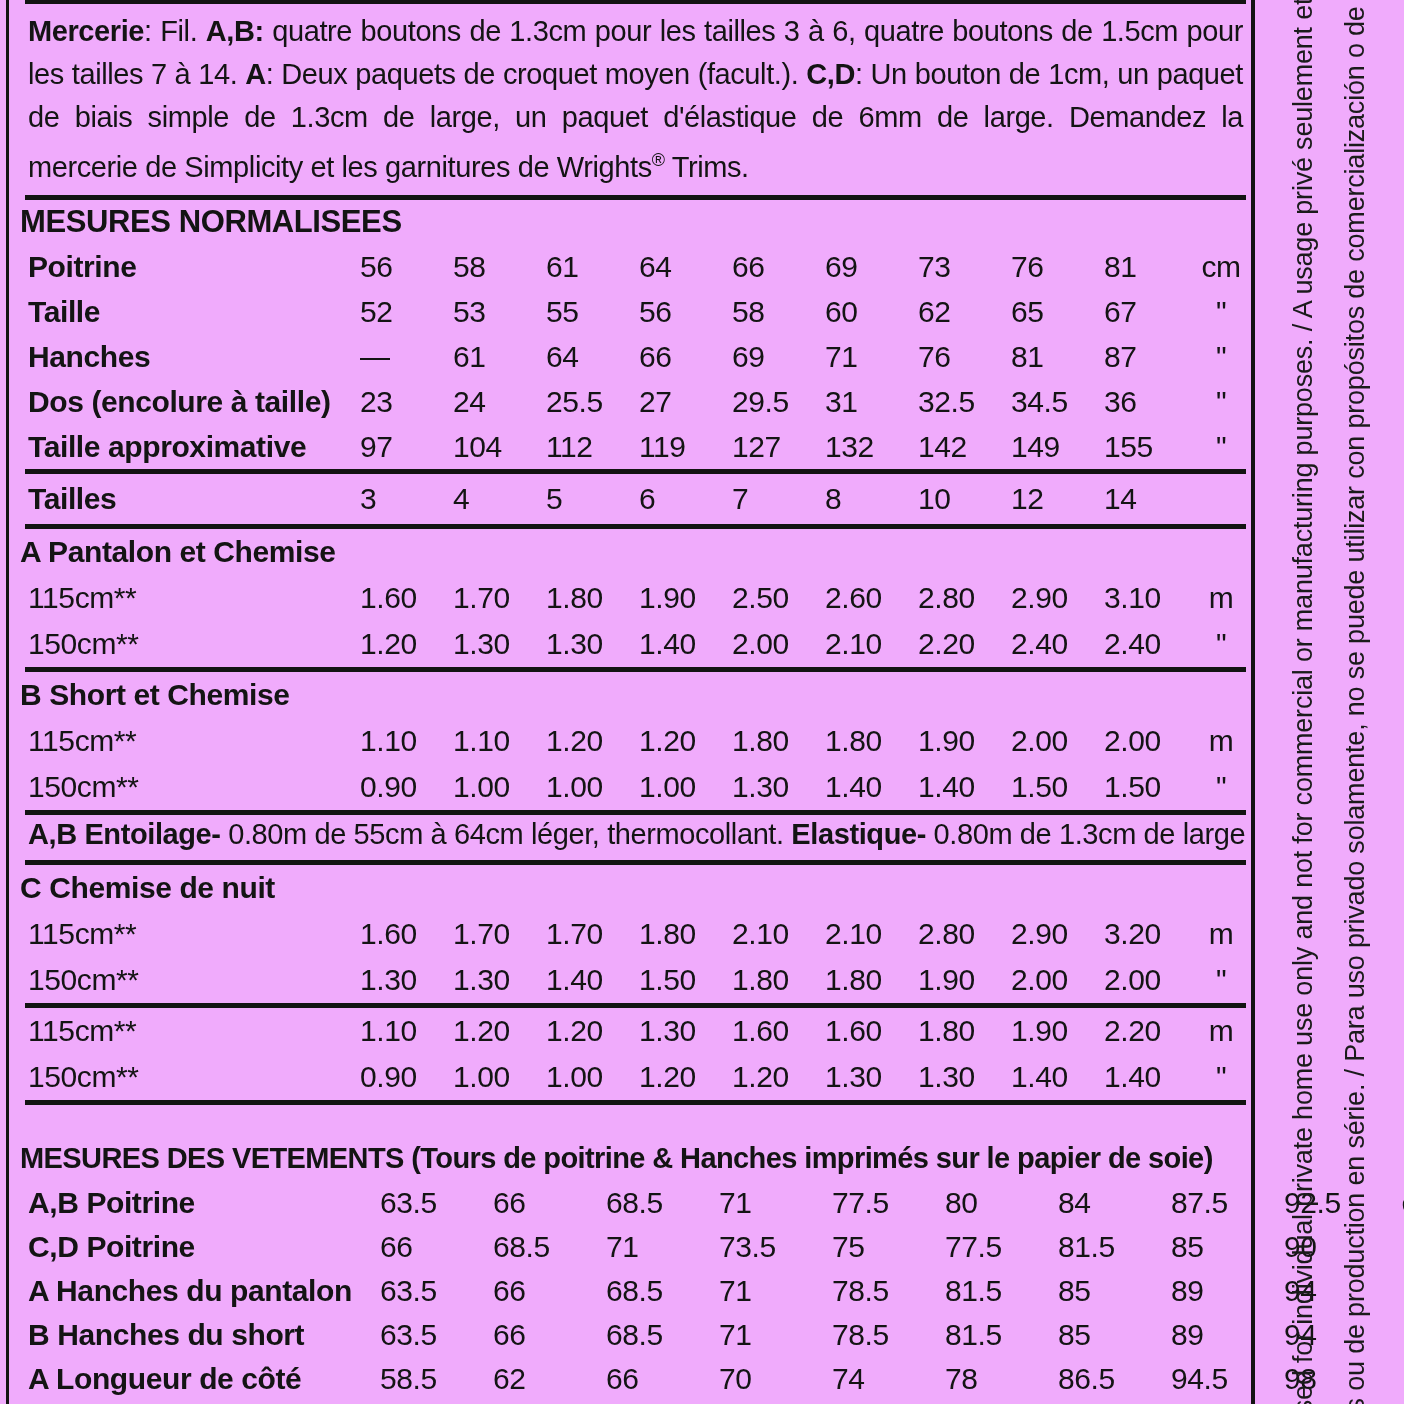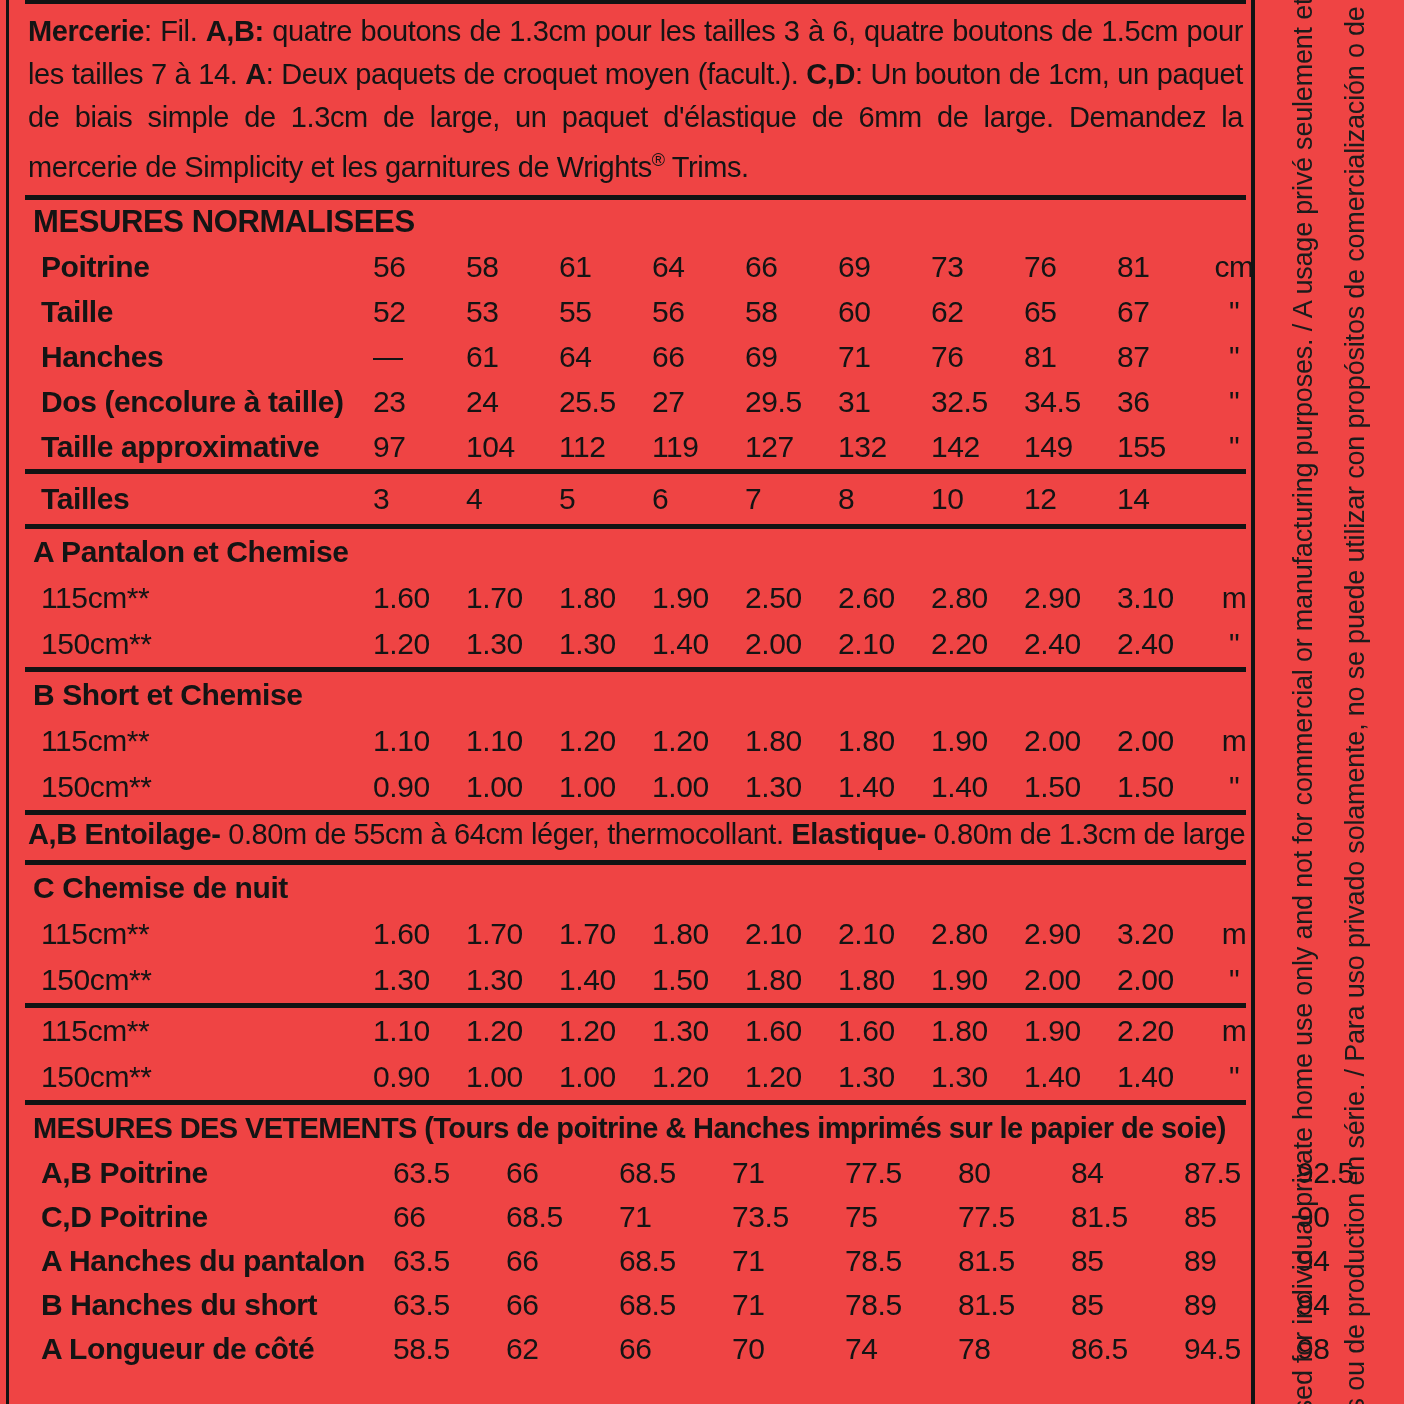--- a/index.html
+++ b/index.html
@@ -2,45 +2,45 @@
 <html><head>
 <meta charset="utf-8">
 <style>
   html,body{margin:0;padding:0;}
   body{
     width:1404px;height:1404px;overflow:hidden;
     background:#ffffff;
     font-family:"Liberation Sans",sans-serif;
     color:#141414;
   }
-  .sheet{position:relative;width:1404px;height:1404px;background:#ef4444;}
+  .sheet{position:relative;width:1404px;height:1404px;background:#f0abfc;}
   .topline{position:absolute;top:0;left:25px;width:1221px;height:4px;background:#131313;}
   .left-border{position:absolute;left:6px;top:0;width:3px;height:1404px;background:#131313;}
   .right-border{position:absolute;left:1251px;top:0;width:4px;height:1404px;background:#131313;}
   .content{position:absolute;top:4px;left:0;width:1253px;}
   .intro{
     margin:0;padding:6px 10px 6px 28px;
     font-size:29px;line-height:43px;letter-spacing:-0.4px;
     text-align:justify;
   }
   .b{font-weight:700;}
   .sup{vertical-align:super;font-size:0.62em;}
   .rule{margin-left:25px;width:1221px;height:5px;background:#131313;}
-  .tbl{padding-left:33px;letter-spacing:-0.4px;}
+  .tbl{padding-left:20px;letter-spacing:-0.4px;}
   .ttitle{font-size:31px;font-weight:700;line-height:44px;}
   .trow{display:grid;grid-template-columns:340px repeat(9,93px) 48px;line-height:45px;font-size:30px;}
   .tlabel{white-space:nowrap;margin-left:8px;}
   .bold-labels .tlabel{font-weight:700;}
   .tcell{white-space:nowrap;}
   .tunit{text-align:center;white-space:nowrap;}
   .sizes .trow{line-height:50px;}
   .sec .thead{font-size:30px;font-weight:700;line-height:46px;}
   .sec .trow{line-height:46px;}
   .note{padding:0 0 7px 28px;font-size:29px;line-height:38px;letter-spacing:-0.4px;white-space:nowrap;}
-  .garment .ttitle{font-size:29px;line-height:46px;letter-spacing:-0.6px;white-space:nowrap;}
+  .garment .ttitle{font-size:29px;line-height:46px;letter-spacing:-0.6px;white-space:nowrap;margin-top:30px;}
   .garment .trow{line-height:44px;gap:20px;}
   .vtext{
     position:absolute;transform-origin:0 0;transform:rotate(-90deg);
     white-space:nowrap;font-size:27px;letter-spacing:-0.2px;color:#1b1b1b;
   }
   .vtext-inner{left:1288px;top:1428px;}
   .vtext-outer{left:1340px;top:1432px;}
 </style>
 </head>
 <body>

